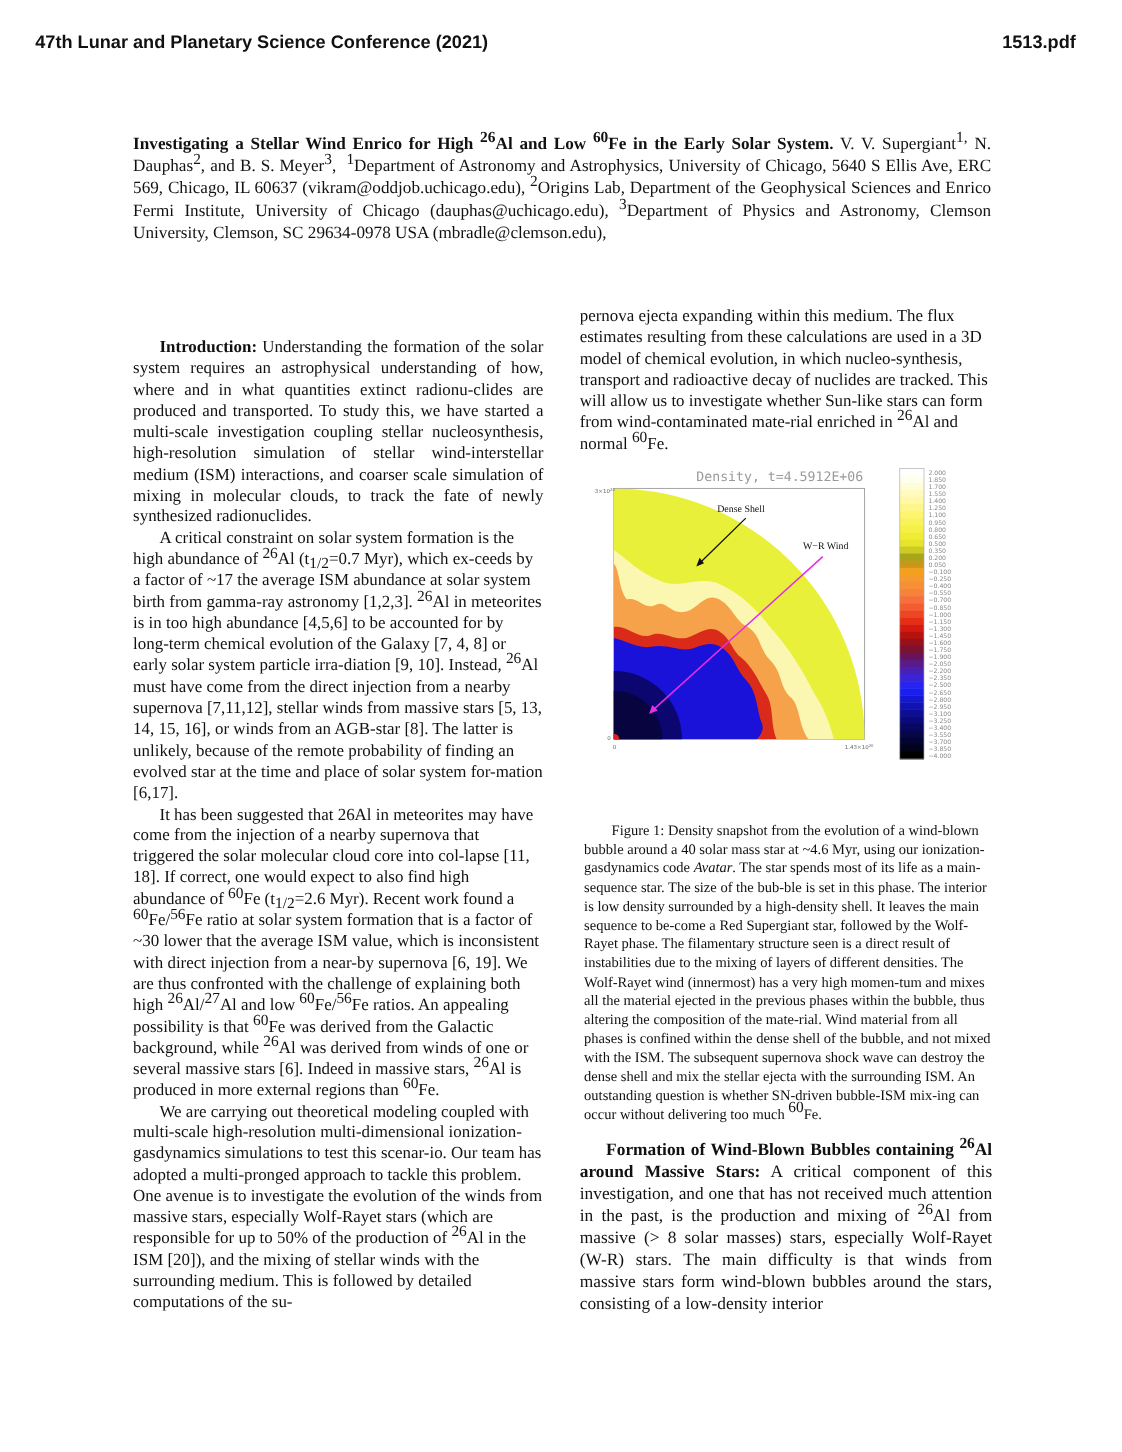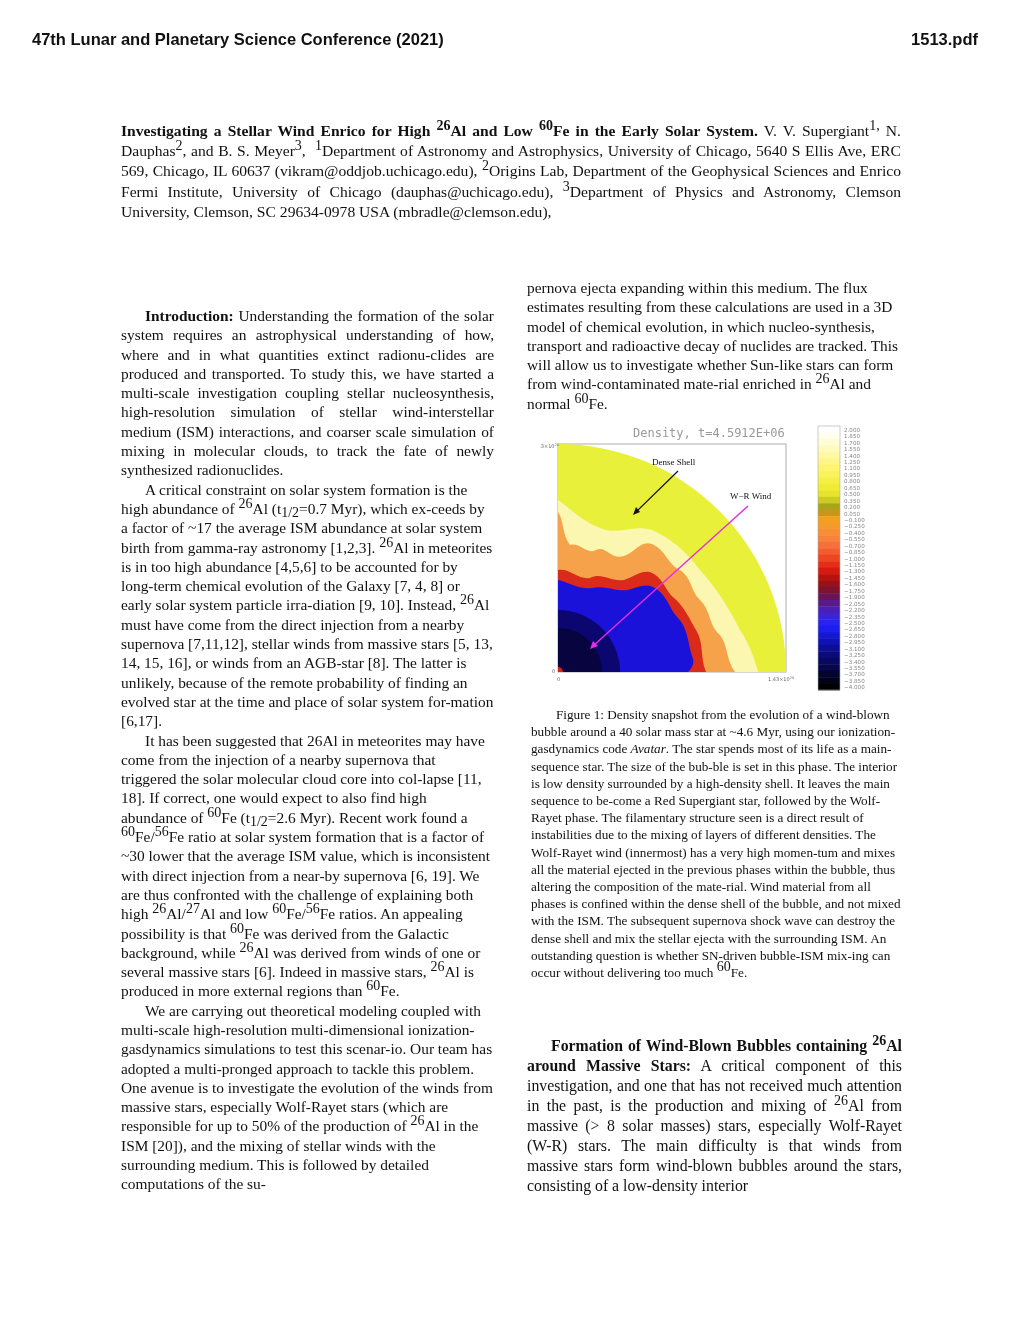--- a/index.html
+++ b/index.html
@@ -14,21 +14,21 @@
   sup, sub { font-size: 14px; line-height: 0; }
   sup { vertical-align: 6px; }
   sub { vertical-align: -3px; }
   .col { position: absolute; font-size: 15.4px; line-height: 19.3px; }
   .col p { margin: 0; }
   .col .ind { text-indent: 24px; }
   .col .just { text-align: justify; }
   .colL { left: 121px; top: 262px; width: 373px; margin-top: 44px; }
   .colR1 { left: 527px; top: 262px; width: 375px; margin-top: 16px; }
   .fig { position: absolute; left: 540px; top: 420px; width: 370px; height: 275px; }
-  .caption { position: absolute; left: 531px; top: 706px; width: 372px; font-size: 13.2px; line-height: 17.2px; }
+  .caption { position: absolute; left: 531px; top: 746px; width: 372px; font-size: 13.2px; line-height: 17.2px; }
   .caption p { margin: 0; }
   .caption .ind { text-indent: 25px; }
   .colR2 { left: 527px; top: 1036px; width: 375px; text-align: justify; font-size: 15.8px; line-height: 20px; }
   .colR2 .ind { text-indent: 24px; }
   .cbar-label { font-family: "DejaVu Sans", sans-serif; font-size: 5.6px; fill: #888; }
   .fig-title { font-family: "DejaVu Sans Mono", monospace; font-size: 12px; fill: #9a9a9a; }
   .axis-tick { font-family: "DejaVu Sans", sans-serif; font-size: 5px; fill: #666; }
   .annot { font-family: "Liberation Serif", serif; font-size: 9px; fill: #111; }
 </style>
 </head>

